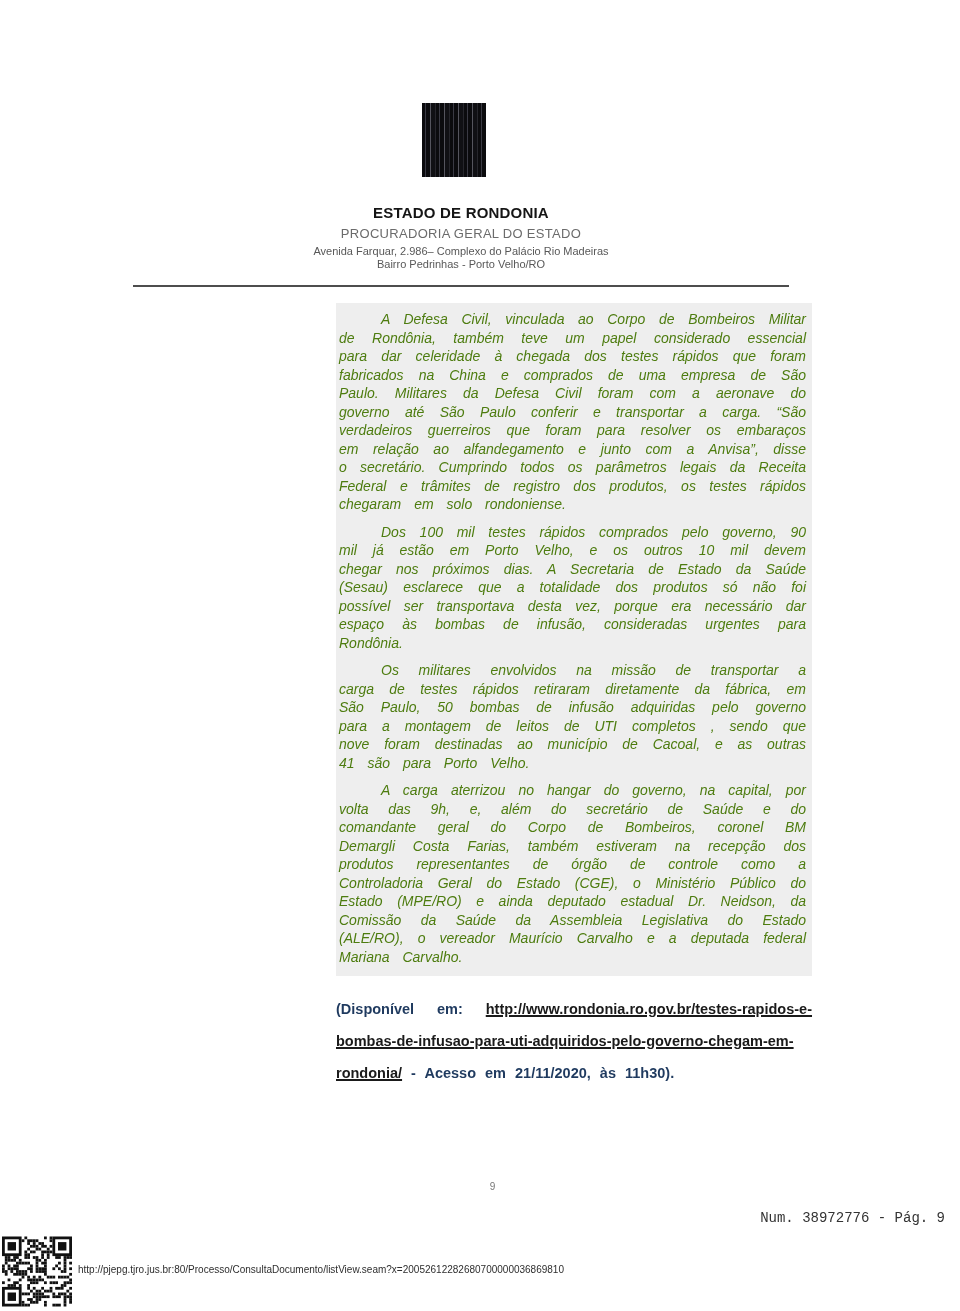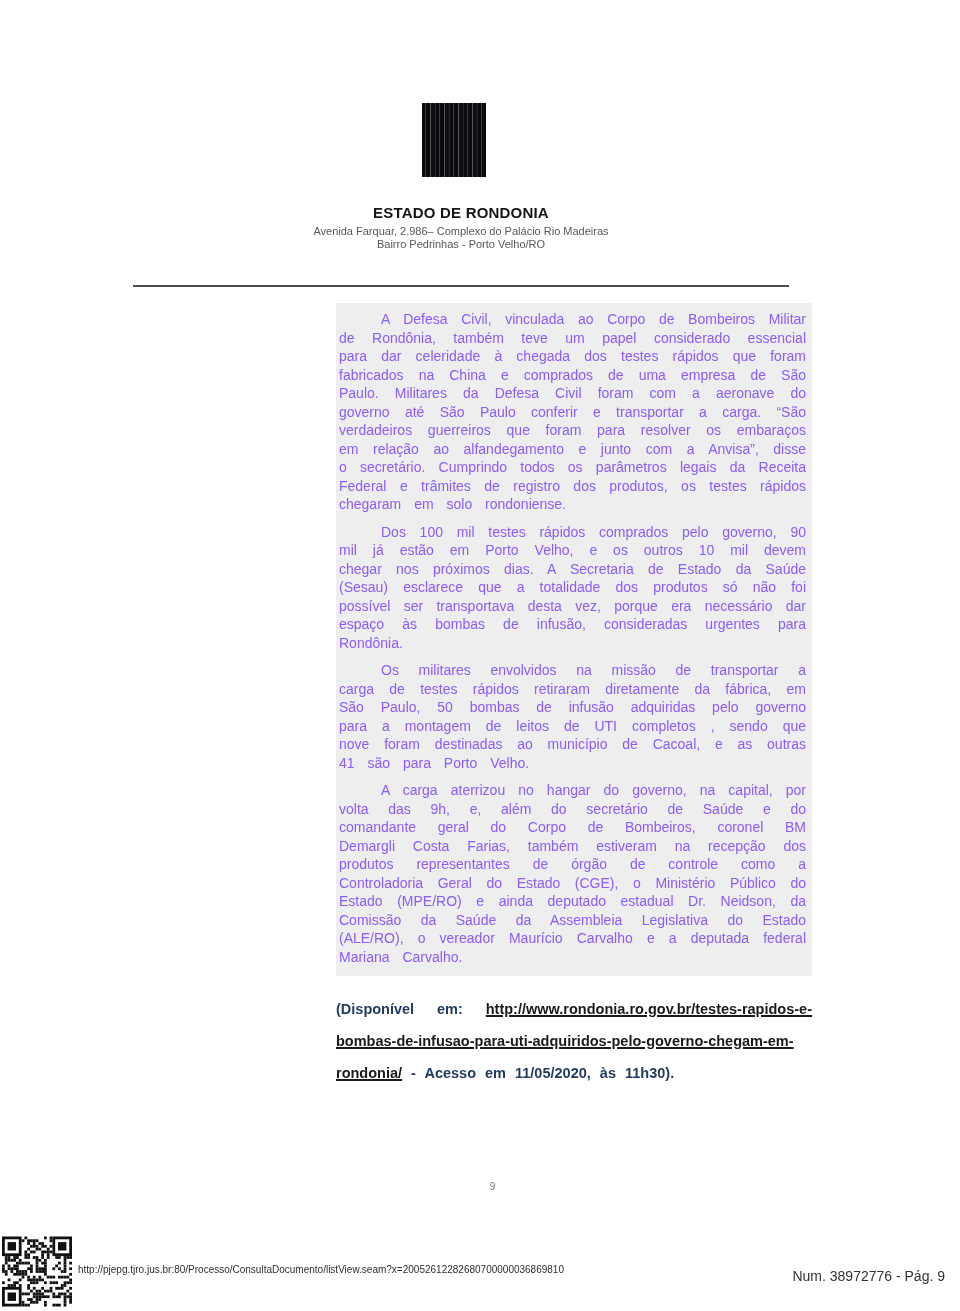--- a/index.html
+++ b/index.html
@@ -42,21 +42,21 @@
   }
   .highlight {
     background:#eeeeee;
     padding:7px 6px 10px 3px;
   }
   .section-heading {
     font-size:14.5px; font-weight:bold; font-style:italic;
     color:#222; padding-left:45px; margin-bottom:9px;
   }
   .body-par {
-    font-size:14px; color:#8b5cf6;
+    font-size:14px; font-style:italic; color:#4d7c0f;
     line-height:18.5px;
     text-align:justify;
     text-indent:42px;
     word-spacing:9px;
     margin-bottom:9px;
   }
   .body-par:last-child { margin-bottom:0; }
   .availability {
     margin-top:17px;
     font-size:14.5px; font-weight:bold;
@@ -73,50 +73,51 @@
     position:absolute; left:0; top:1181px; width:985px;
     text-align:center; font-size:10px; color:#777;
   }
   
   .qr { position:absolute; left:2px; top:1235px; width:70px; height:73px; }
   .footer-lines {
     position:absolute; left:78px; top:1263px; width:640px;
     font-size:10px; color:#2e2e2e; line-height:14.5px;
   }
   .num-label {
-    position:absolute; right:15px; top:1268px;
-    font-size:14px; color:#333;
+    position:absolute; right:15px; top:1210px;
+    font-size:14px; color:#333;font-family:Liberation Mono, monospace;
   }
 </style>
 </head>
 <body>
 
 <div class="page">
 
   <div class="barcode"></div>
 
   <div class="header-text">
     <div class="org-title">ESTADO DE RONDONIA</div>
+    <div class="org-dept">PROCURADORIA GERAL DO ESTADO</div>
     <div class="org-addr1">Avenida Farquar, 2.986– Complexo do Palácio Rio Madeiras</div>
     <div class="org-addr2">Bairro Pedrinhas - Porto Velho/RO</div>
   </div>
 
   <div class="divider"></div>
 
   <div class="main">
     <div class="highlight">
       <p class="body-par">A Defesa Civil, vinculada ao Corpo de Bombeiros Militar de Rondônia, também teve um papel considerado essencial para dar celeridade à chegada dos testes rápidos que foram fabricados na China e comprados de uma empresa de São Paulo. Militares da Defesa Civil foram com a aeronave do governo até São Paulo conferir e transportar a carga. “São verdadeiros guerreiros que foram para resolver os embaraços em relação ao alfandegamento e junto com a Anvisa”, disse o secretário. Cumprindo todos os parâmetros legais da Receita Federal e trâmites de registro dos produtos, os testes rápidos chegaram em solo rondoniense.</p>
       <p class="body-par">Dos 100 mil testes rápidos comprados pelo governo, 90 mil já estão em Porto Velho, e os outros 10 mil devem chegar nos próximos dias. A Secretaria de Estado da Saúde (Sesau) esclarece que a totalidade dos produtos só não foi possível ser transportava desta vez, porque era necessário dar espaço às bombas de infusão, consideradas urgentes para Rondônia.</p>
       <p class="body-par">Os militares envolvidos na missão de transportar a carga de testes rápidos retiraram diretamente da fábrica, em São Paulo, 50 bombas de infusão adquiridas pelo governo para a montagem de leitos de UTI completos , sendo que nove foram destinadas ao município de Cacoal, e as outras 41 são para Porto Velho.</p>
       <p class="body-par">A carga aterrizou no hangar do governo, na capital, por volta das 9h, e, além do secretário de Saúde e do comandante geral do Corpo de Bombeiros, coronel BM Demargli Costa Farias, também estiveram na recepção dos produtos representantes de órgão de controle como a Controladoria Geral do Estado (CGE), o Ministério Público do Estado (MPE/RO) e ainda deputado estadual Dr. Neidson, da Comissão da Saúde da Assembleia Legislativa do Estado (ALE/RO), o vereador Maurício Carvalho e a deputada federal Mariana Carvalho.</p>
     </div>
 
     <p class="availability"><span>(Disponível em:</span>
       <span class="doc-link">http://www.rondonia.ro.gov.br/testes-rapidos-e-bombas-de-infusao-para-uti-adquiridos-pelo-governo-chegam-em-rondonia/</span>
-      <span>- Acesso em 11/05/2020, às 11h30).</span></p>
+      <span>- Acesso em 21/11/2020, às 11h30).</span></p>
   </div>
 
   <div class="page-num">9</div>
 
   <svg class="qr" viewBox="0 0 75 75" id="qr-svg">
       <rect x="24" y="0" width="3" height="3" fill="#111"></rect>
       <rect x="45" y="0" width="3" height="3" fill="#111"></rect>
       <rect x="51" y="0" width="3" height="3" fill="#111"></rect>
       <rect x="21" y="3" width="3" height="3" fill="#111"></rect>
       <rect x="27" y="3" width="3" height="3" fill="#111"></rect>

